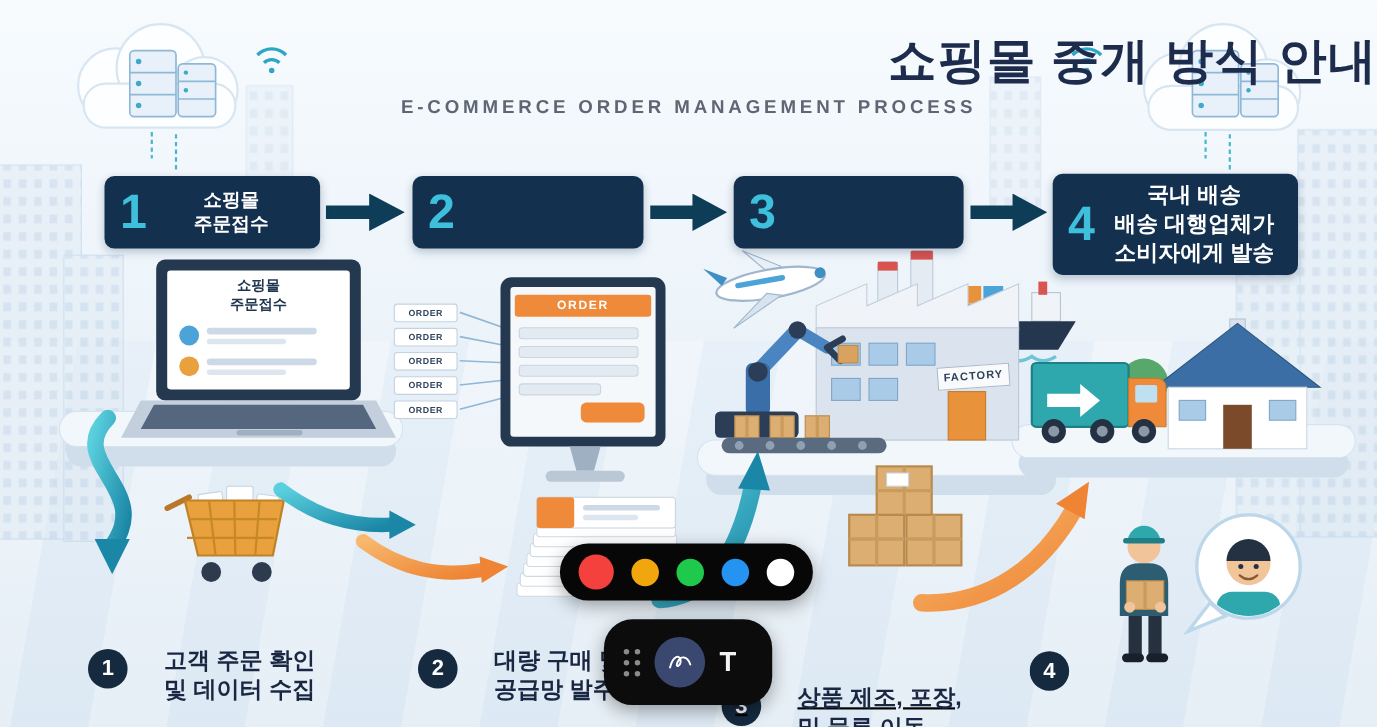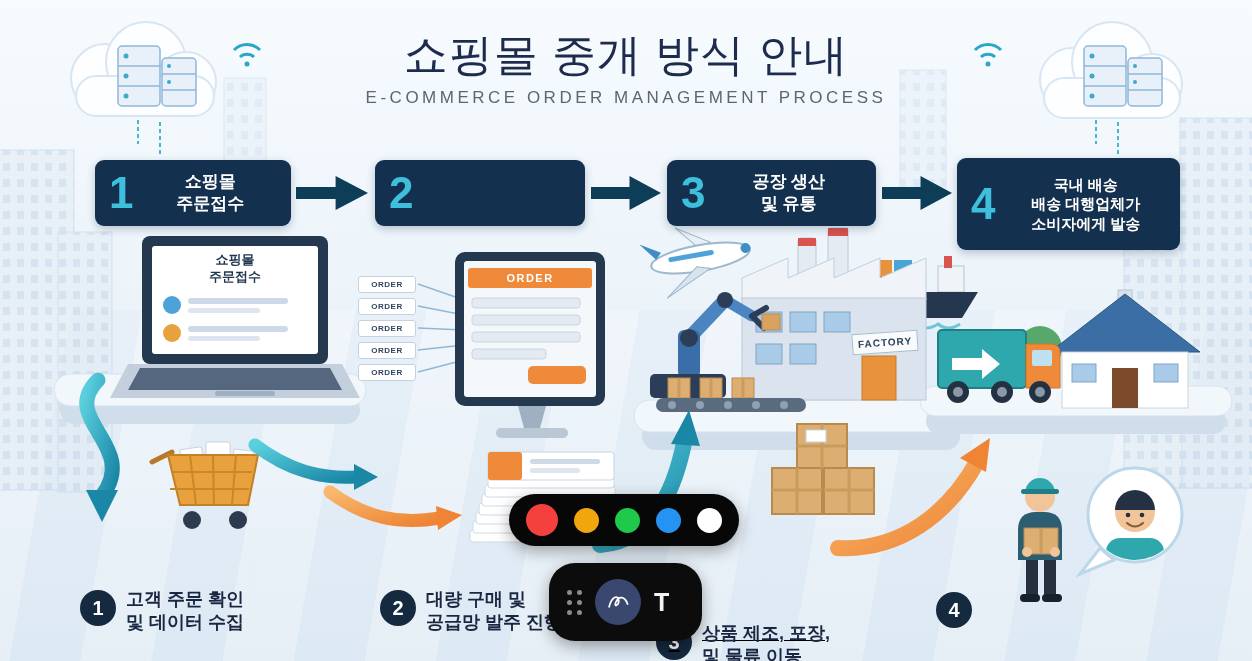--- a/index.html
+++ b/index.html
@@ -5,34 +5,34 @@
   * { margin:0; padding:0; box-sizing:border-box; }
   html,body { width:1252px; height:661px; overflow:hidden; }
   body { font-family:"Liberation Sans", sans-serif; }
   .canvas { position:relative; width:1252px; height:661px; overflow:hidden;
             background:linear-gradient(180deg,#f7fbfe 0%,#edf4fa 40%,#dfeaf4 100%); }
   .floor { position:absolute; left:0; right:0; top:310px; bottom:0; z-index:1;
            background:repeating-linear-gradient(100deg, rgba(255,255,255,.5) 0 70px, rgba(203,222,240,.28) 70px 140px);
            opacity:.45; }
   .art { position:absolute; inset:0; width:100%; height:100%; z-index:2; }
 
-  .title { position:absolute; top:26px; left:0; width:100%; text-align:center; z-index:10;
-           font-size:44px; font-weight:400; color:#1d2b4d; letter-spacing:1px; }
+  .title { position:absolute; top:26px; left:0; width:100%; text-align:right; z-index:10;
+           font-size:44px; font-weight:700; color:#1d2b4d; letter-spacing:1px; }
   .subtitle { position:absolute; top:88px; left:0; width:100%; text-align:center; z-index:10;
-              font-size:17px; font-weight:400; color:#5d6672; letter-spacing:3.5px; }
+              font-size:17px; font-weight:700; color:#5d6672; letter-spacing:3.5px; }
 
   .step-box { position:absolute; background:#14304f; border-radius:9px; color:#fff; z-index:10;
               display:flex; align-items:center; padding:0 14px; box-shadow:0 3px 8px rgba(20,48,79,.25); }
   .step-num { font-size:44px; font-weight:700; color:#3ec0dd; margin-right:10px; line-height:1; }
   .step-label { white-space:pre-line; font-weight:700; font-size:17px; line-height:1.3; text-align:center; flex:1; }
   .s1 { left:95px;  top:160px; width:196px; height:66px; }
   .s2 { left:375px; top:160px; width:210px; height:66px; }
   .s3 { left:667px; top:160px; width:209px; height:66px; }
   .s4 { left:957px; top:158px; width:223px; height:92px; }
-  .s4 .step-label { font-size:15px; }
+  .s4 .step-label { font-size:20px; }
 
   .flow-arrow { position:absolute; height:34px; background:#0d3d57; z-index:9;
     clip-path:polygon(0 32%, 55% 32%, 55% 0, 100% 50%, 55% 100%, 55% 68%, 0 68%); }
   .fa1 { left:296px; top:176px; width:72px; }
   .fa2 { left:591px; top:176px; width:70px; }
   .fa3 { left:882px; top:176px; width:70px; }
 
   .laptop-text { position:absolute; left:152px; top:252px; width:166px; z-index:5; text-align:center;
                  font-size:13px; font-weight:700; color:#20364f; white-space:pre-line; line-height:1.3; }
   .order-tag { position:absolute; left:358px; width:58px; height:17px; z-index:5;
@@ -48,21 +48,21 @@
                   letter-spacing:1px; display:flex; align-items:center; justify-content:center; transform:rotate(-4deg); }
 
   .caption { position:absolute; display:flex; gap:10px; z-index:10; align-items:flex-start; }
   .cap1 { left:80px;  top:588px; }
   .cap2 { left:380px; top:588px; }
   .cap3 { left:656px; top:622px;text-decoration:underline; }
   .cap4 { left:936px; top:590px; }
   .cap-num { width:36px; height:36px; border-radius:50%; background:#15293f; color:#fff;
              font-size:20px; font-weight:700; display:flex; align-items:center; justify-content:center;
              flex-shrink:0; margin-top:2px; }
-  .cap-text { white-space:pre-line; font-size:18px; font-weight:700; color:#1a2742; line-height:1.28; }
+  .cap-text { white-space:pre-line; font-size:21px; font-weight:700; color:#1a2742; line-height:1.28;margin-left:23px; }
 
   .color-toolbar { position:absolute; left:509px; top:494px; width:230px; height:52px; z-index:60;
                    background:#070707; border-radius:26px; display:flex; align-items:center;
                    justify-content:space-between; padding:0 17px; box-shadow:0 5px 16px rgba(0,0,0,.35); }
   .dot { border:none; border-radius:50%; width:25px; height:25px; cursor:pointer; padding:0; }
   .dot.selected { width:32px; height:32px; }
 
   .tool-toolbar { position:absolute; left:549px; top:563px; width:153px; height:78px; z-index:60;
                   background:#0c0c0c; border-radius:26px; display:flex; align-items:center;
                   gap:13px; padding:0 18px; box-shadow:0 5px 16px rgba(0,0,0,.35); }
@@ -375,22 +375,20 @@
     <span class="step-label">쇼핑몰
 주문접수</span>
   </div>
   <div class="flow-arrow fa1"></div>
   <div class="step-box s2">
     <span class="step-num">2</span>
   </div>
   <div class="flow-arrow fa2"></div>
   <div class="step-box s3">
     <span class="step-num">3</span>
-    <span class="step-label">공장 생산
-및 유통</span>
   </div>
   <div class="flow-arrow fa3"></div>
   <div class="step-box s4">
     <span class="step-num">4</span>
     <span class="step-label">국내 배송
 배송 대행업체가
 소비자에게 발송</span>
   </div>
 
   <div class="laptop-text">쇼핑몰

